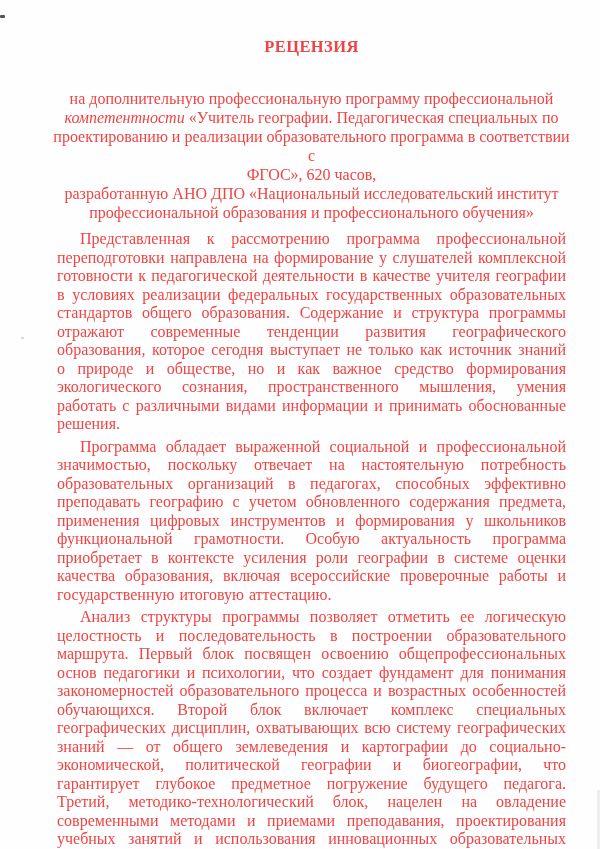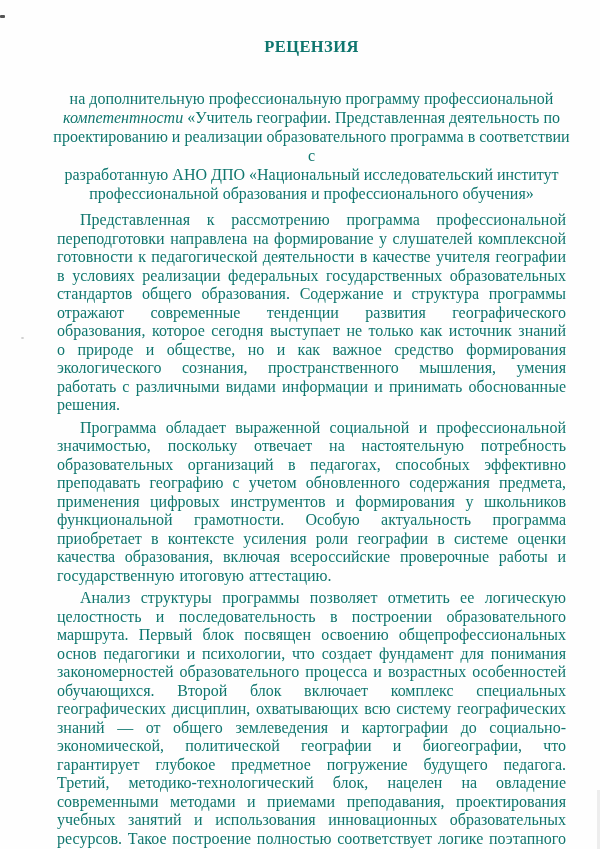--- a/index.html
+++ b/index.html
@@ -7,21 +7,21 @@
     padding: 0;
     background: #ffffff;
   }
   .page {
     position: relative;
     width: 600px;
     height: 849px;
     background: #fefefe;
     overflow: hidden;
     font-family: "Liberation Serif", serif;
-    color: #0f766e;
+    color: #ef4444;
   }
   .content {
     position: absolute;
     left: 53px;
     top: 37px;
     width: 517px;
     filter: blur(0.25px);
   }
   .title {
     font-size: 16.5px;
@@ -80,22 +80,23 @@
   <div class="artifact dash"></div>
   <div class="artifact speck"></div>
   <div class="artifact edge"></div>
 
   <div class="content">
 
     <div class="title">РЕЦЕНЗИЯ</div>
 
     <div class="subtitle">
       <div class="sub-line">на дополнительную профессиональную программу профессиональной</div>
-      <div class="sub-line"><em>компетентности</em><span> «Учитель географии. Представленная деятельность по</span></div>
+      <div class="sub-line"><em>компетентности</em><span> «Учитель географии. Педагогическая специальных по</span></div>
       <div class="sub-line">проектированию и реализации образовательного программа в соответствии с</div>
+      <div class="sub-line">ФГОС», 620 часов,</div>
       <div class="sub-line">разработанную АНО ДПО «Национальный исследовательский институт</div>
       <div class="sub-line">профессиональной образования и профессионального обучения»</div>
     </div>
 
     <div class="body-text">
       <p>Представленная к рассмотрению программа профессиональной переподготовки направлена на формирование у слушателей комплексной готовности к педагогической деятельности в качестве учителя географии в условиях реализации федеральных государственных образовательных стандартов общего образования. Содержание и структура программы отражают современные тенденции развития географического образования, которое сегодня выступает не только как источник знаний о природе и обществе, но и как важное средство формирования экологического сознания, пространственного мышления, умения работать с различными видами информации и принимать обоснованные решения.</p>
       <p>Программа обладает выраженной социальной и профессиональной значимостью, поскольку отвечает на настоятельную потребность образовательных организаций в педагогах, способных эффективно преподавать географию с учетом обновленного содержания предмета, применения цифровых инструментов и формирования у школьников функциональной грамотности. Особую актуальность программа приобретает в контексте усиления роли географии в системе оценки качества образования, включая всероссийские проверочные работы и государственную итоговую аттестацию.</p>
       <p>Анализ структуры программы позволяет отметить ее логическую целостность и последовательность в построении образовательного маршрута. Первый блок посвящен освоению общепрофессиональных основ педагогики и психологии, что создает фундамент для понимания закономерностей образовательного процесса и возрастных особенностей обучающихся. Второй блок включает комплекс специальных географических дисциплин, охватывающих всю систему географических знаний — от общего землеведения и картографии до социально-экономической, политической географии и биогеографии, что гарантирует глубокое предметное погружение будущего педагога. Третий, методико-технологический блок, нацелен на овладение современными методами и приемами преподавания, проектирования учебных занятий и использования инновационных образовательных ресурсов. Такое построение полностью соответствует логике поэтапного формирования профессиональной компетентности.</p>
     </div>
 

